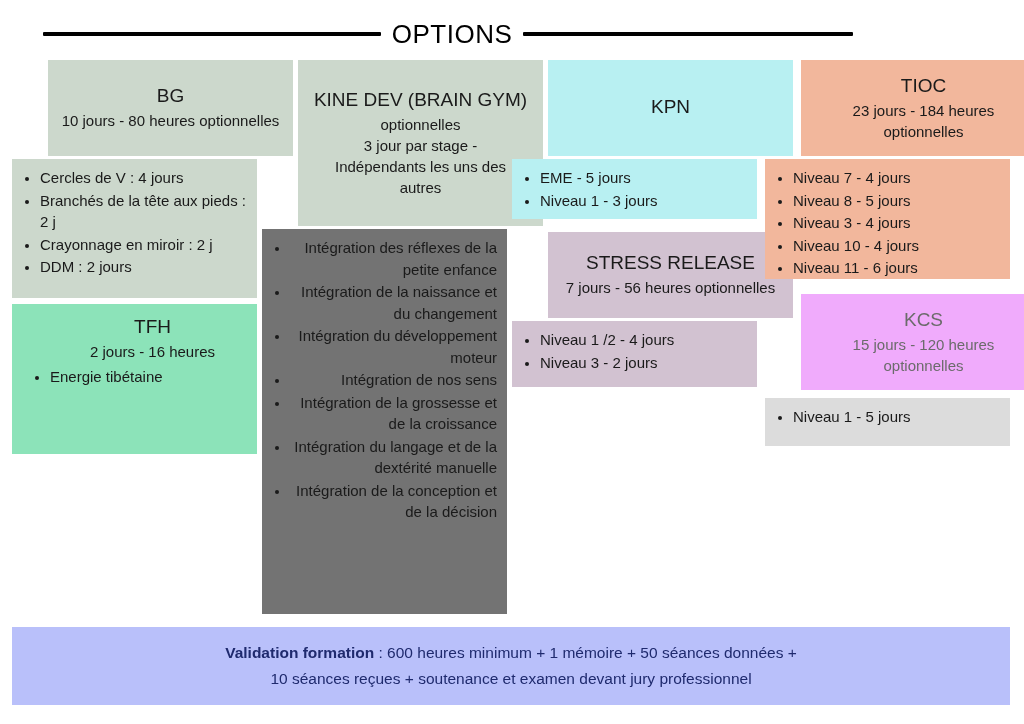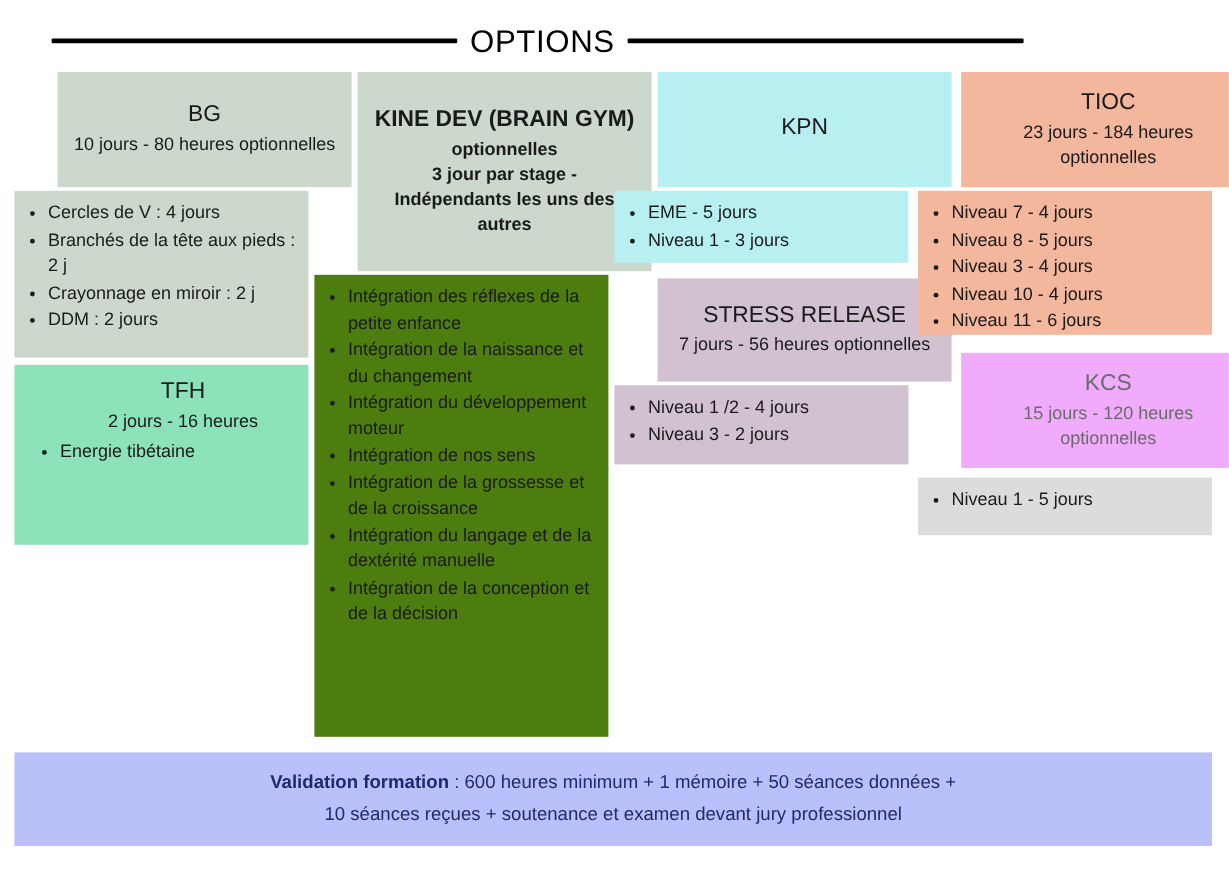--- a/index.html
+++ b/index.html
@@ -51,23 +51,23 @@
   
   #bg-head{left:12px;top:60px;width:245px;height:96px;background:#ccd8cc;}
   #bg-body{left:12px;top:159px;width:245px;height:139px;background:#ccd8cc;}
 
   
   #tfh-card{left:12px;top:304px;width:245px;height:150px;background:#8ce3b9;}
   #tfh-card .card-head{padding:10px 10px 2px 10px;}
   #tfh-card .card-body{padding:2px 10px 10px 16px;}
 
   
-  #kine-head{left:262px;top:60px;width:245px;height:166px;background:#ccd8cc;font-weight:bold;}
+  #kine-head{left:262px;top:60px;width:245px;height:166px;background:#ccd8cc;}
   #kine-head .card-title{font-size:19px;}
-  #kine-body{left:262px;top:229px;width:245px;height:385px;background:#4d7c0f;}
+  #kine-body{left:262px;top:229px;width:245px;height:385px;background:#737373;text-align:right;}
 
   
   #kpn-head{left:512px;top:60px;width:245px;height:96px;background:#b8f0f2;}
   #kpn-body{left:512px;top:159px;width:245px;height:60px;background:#b8f0f2;}
 
   
   #stress-head{left:512px;top:232px;width:245px;height:86px;background:#d2c2d1;}
   #stress-body{left:512px;top:321px;width:245px;height:66px;background:#d2c2d1;}
 
   

